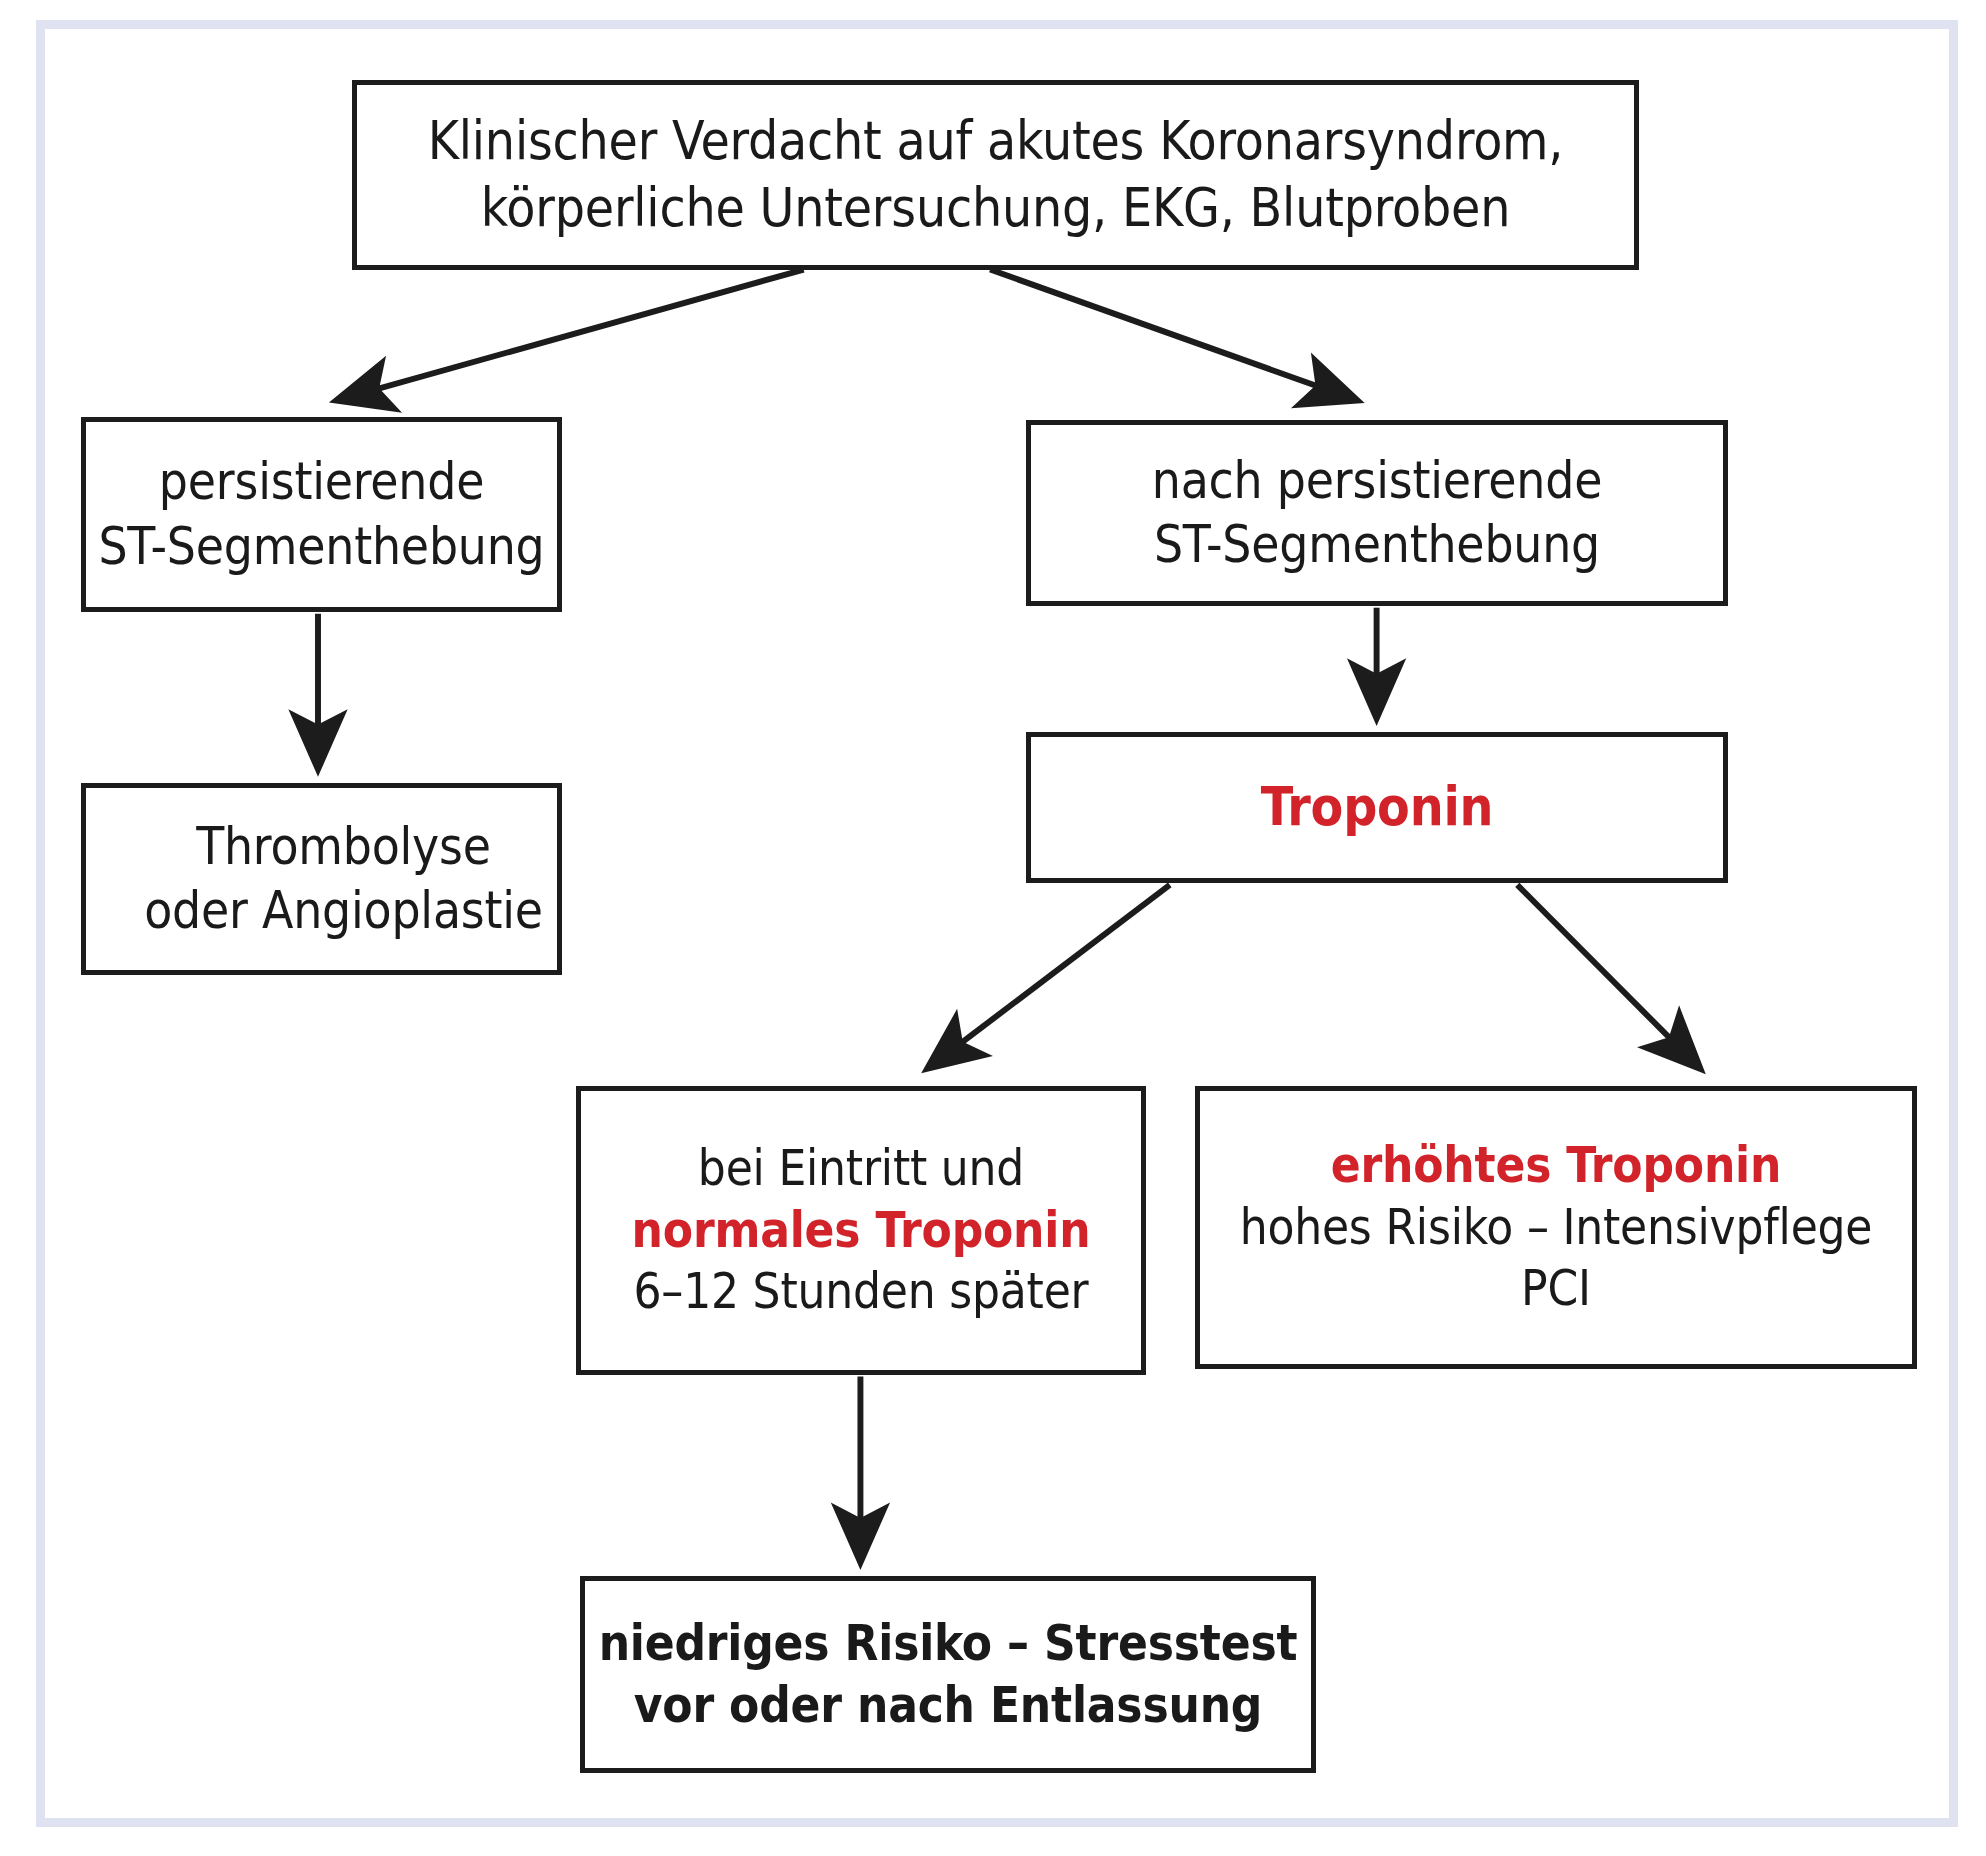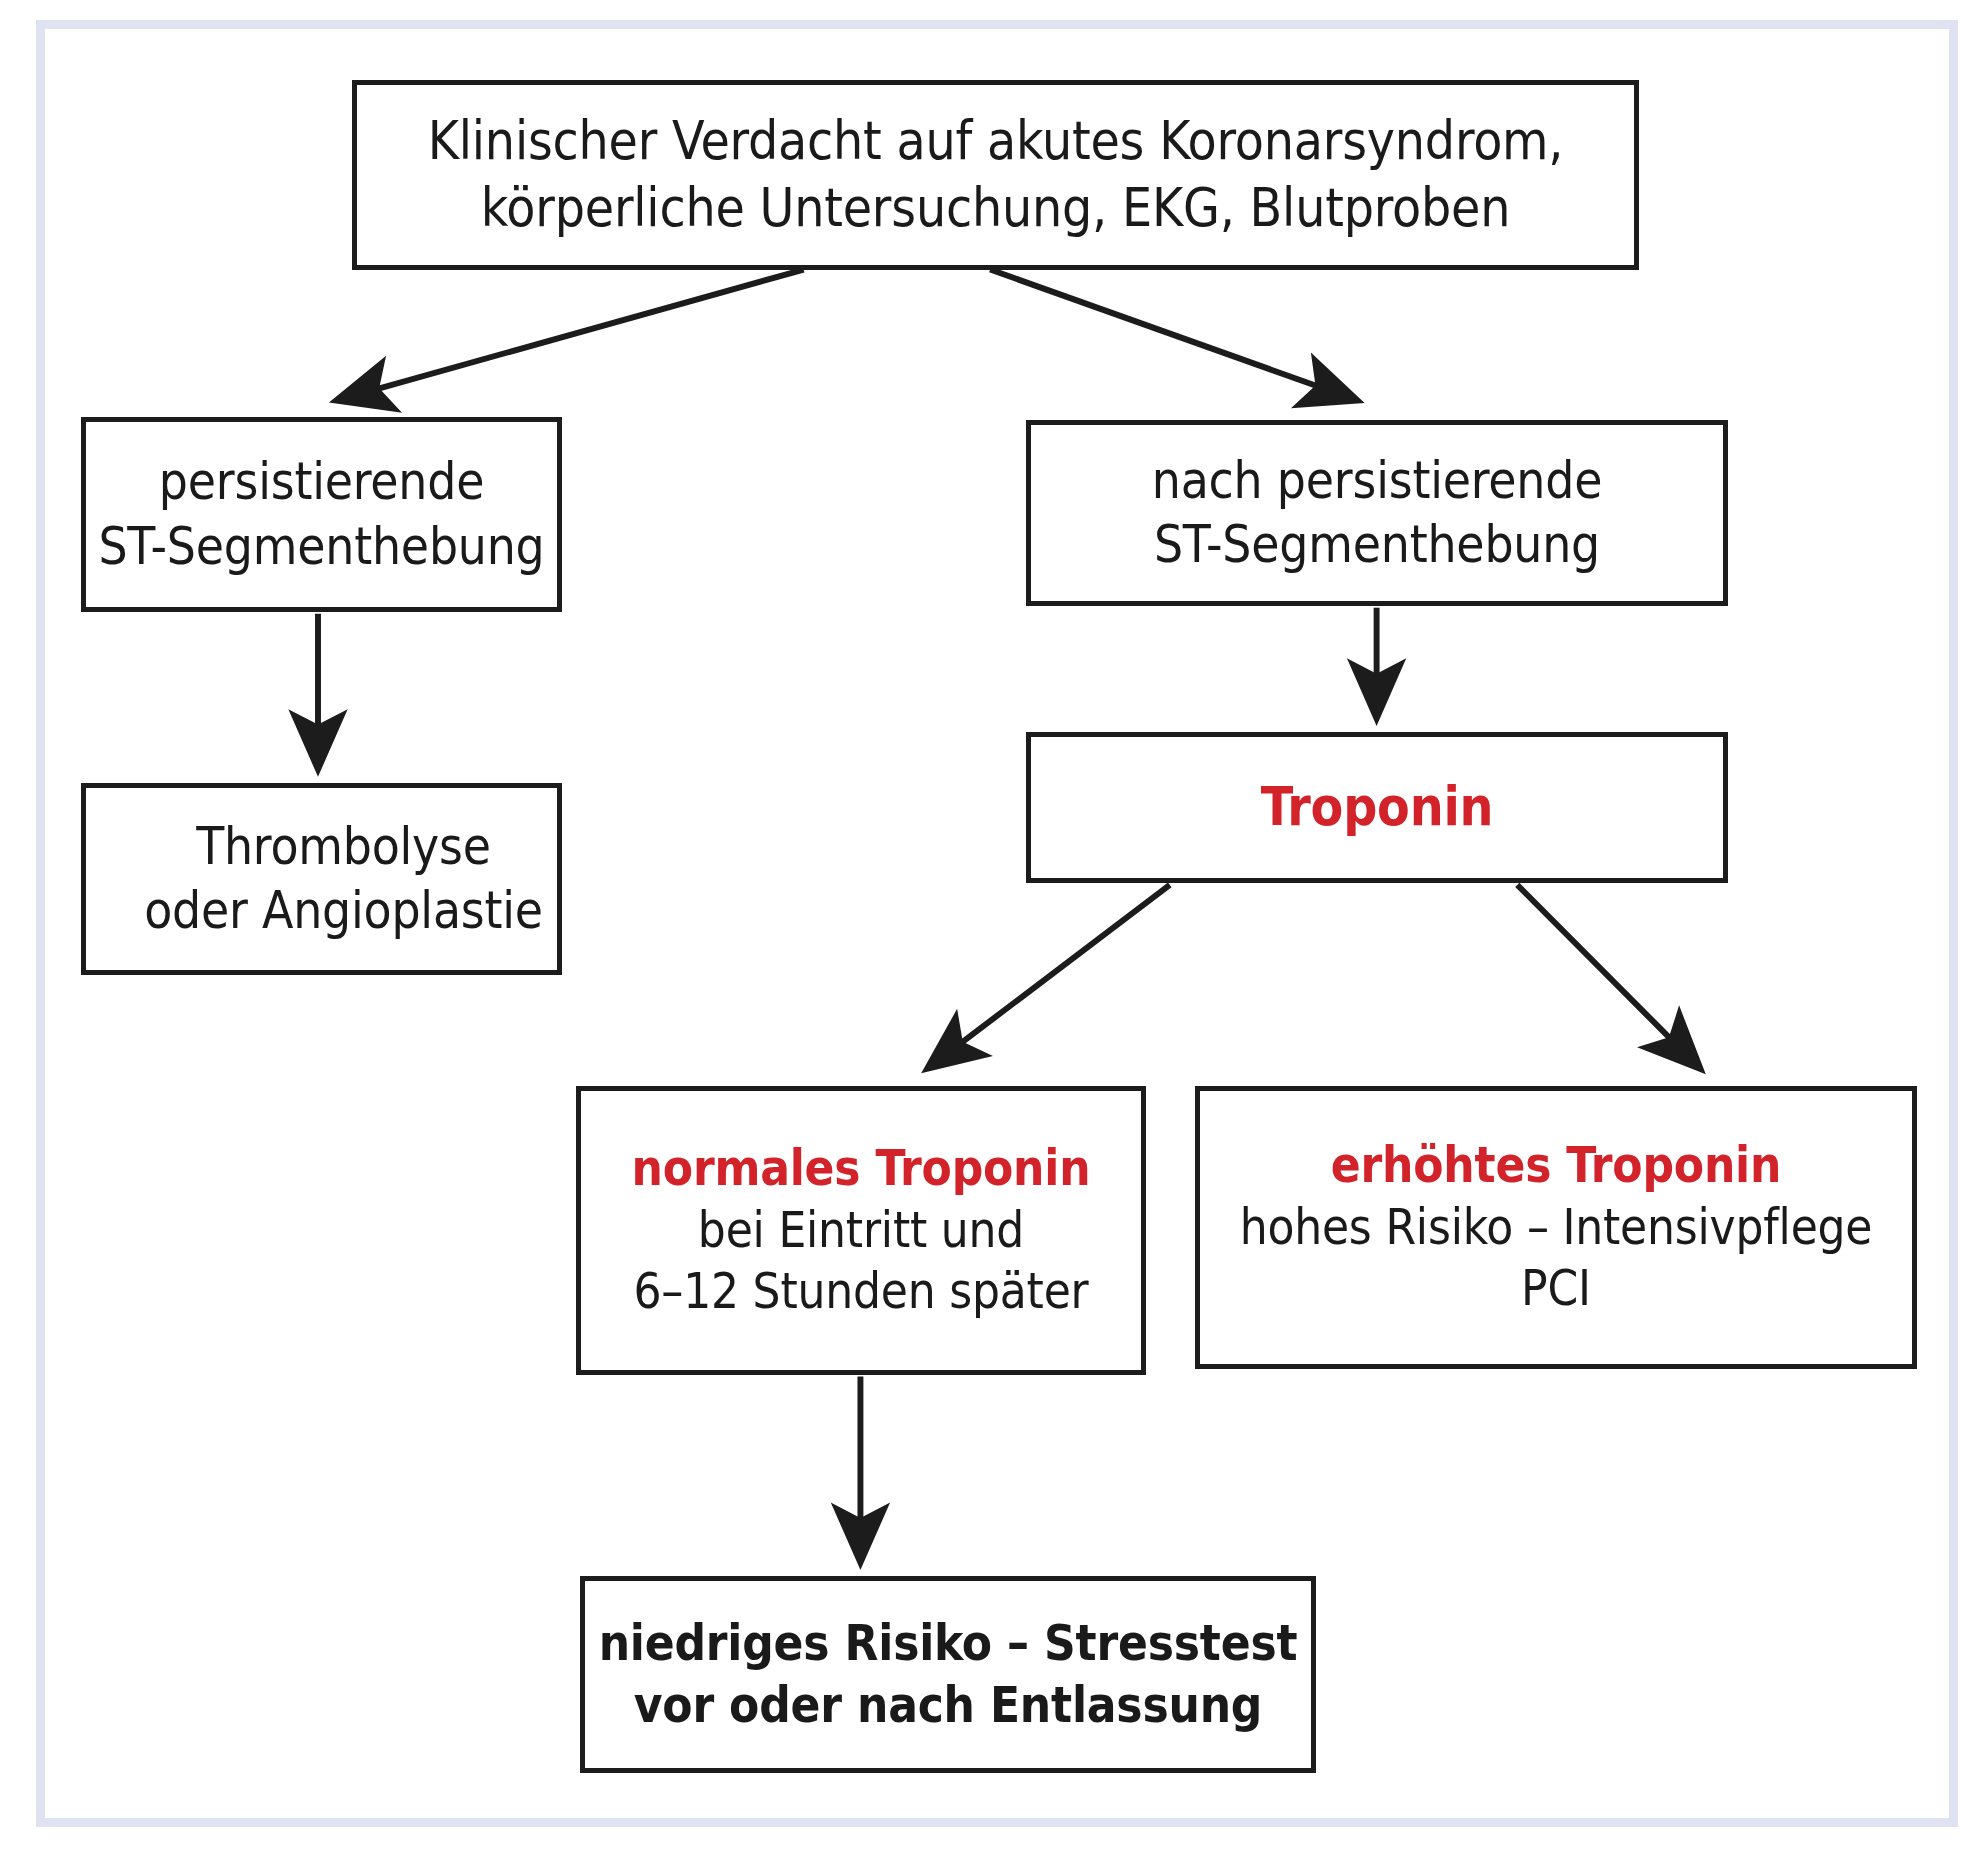--- a/index.html
+++ b/index.html
@@ -123,22 +123,22 @@
     <div class="node" id="node-thrombolysis">
       <span class="line">Thrombolyse</span>
       <span class="line">oder Angioplastie</span>
     </div>
 
     <div class="node" id="node-troponin">
       <span class="line accent">Troponin</span>
     </div>
 
     <div class="node" id="node-normal-trop">
+      <span class="line">bei Eintritt und</span>
       <span class="line accent">normales Troponin</span>
-      <span class="line">bei Eintritt und</span>
       <span class="line">6–12 Stunden später</span>
     </div>
 
     <div class="node" id="node-elevated-trop">
       <span class="line accent">erhöhtes Troponin</span>
       <span class="line">hohes Risiko – Intensivpflege</span>
       <span class="line">PCI</span>
     </div>
 
     <div class="node" id="node-low-risk">

